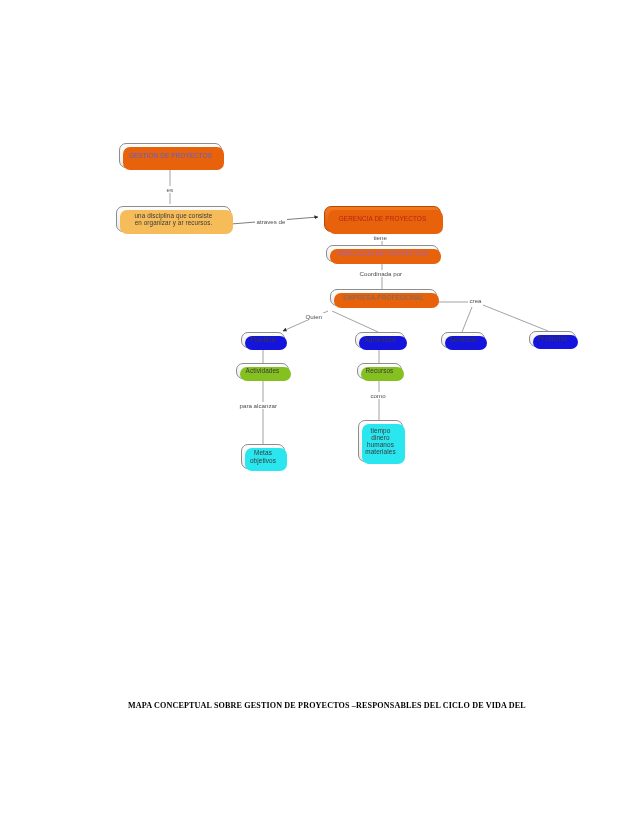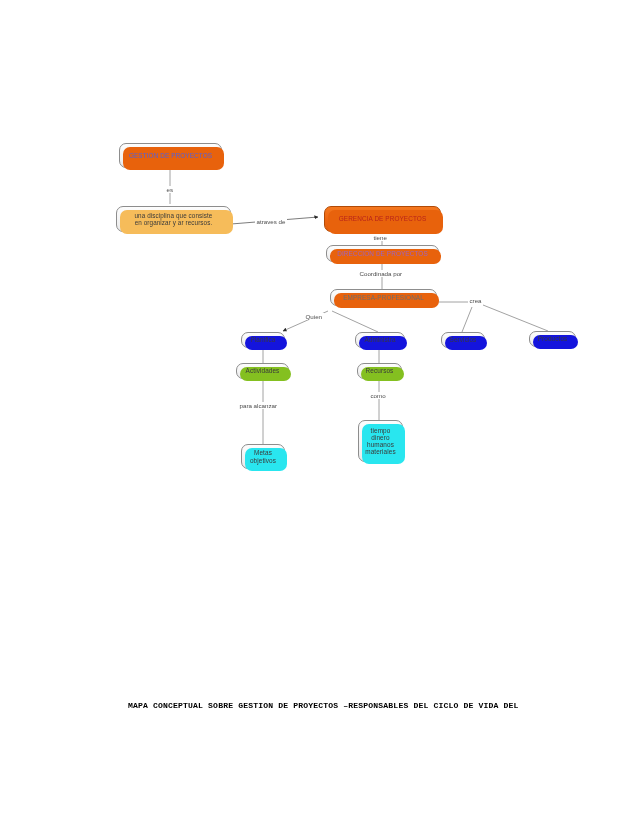--- a/index.html
+++ b/index.html
@@ -103,21 +103,21 @@
   #caption {
     position: absolute;
     left: 128px;
     top: 701px;
     width: 470px;
     font-size: 8.1px;
     font-weight: bold;
     color: #000000;
     letter-spacing: .15px;
     white-space: nowrap;
-    font-family: Liberation Mono, monospace;
+    font-family: Liberation Serif, serif;
   }
 </style>
 </head>
 <body>
 
 <div id="page">
 
   <div id="map-canvas">
 
     <svg id="edge-layer" viewBox="0 0 638 520">

